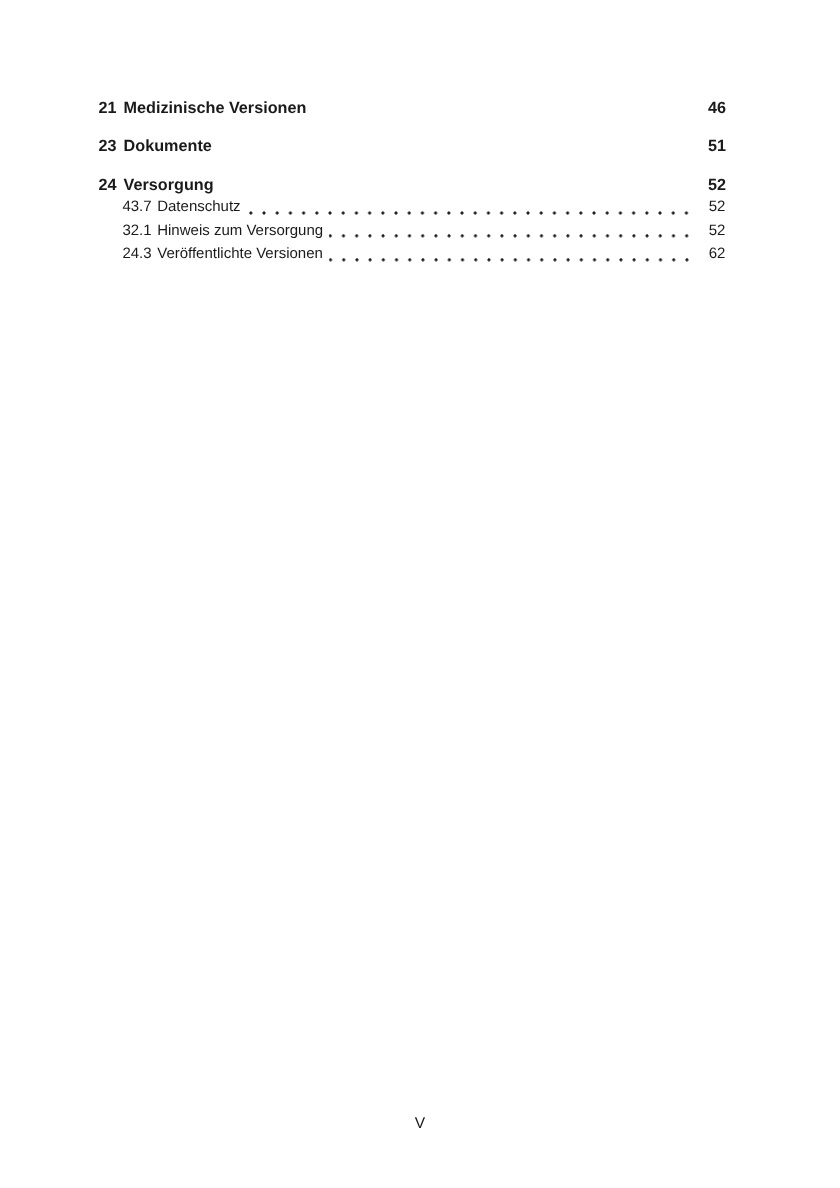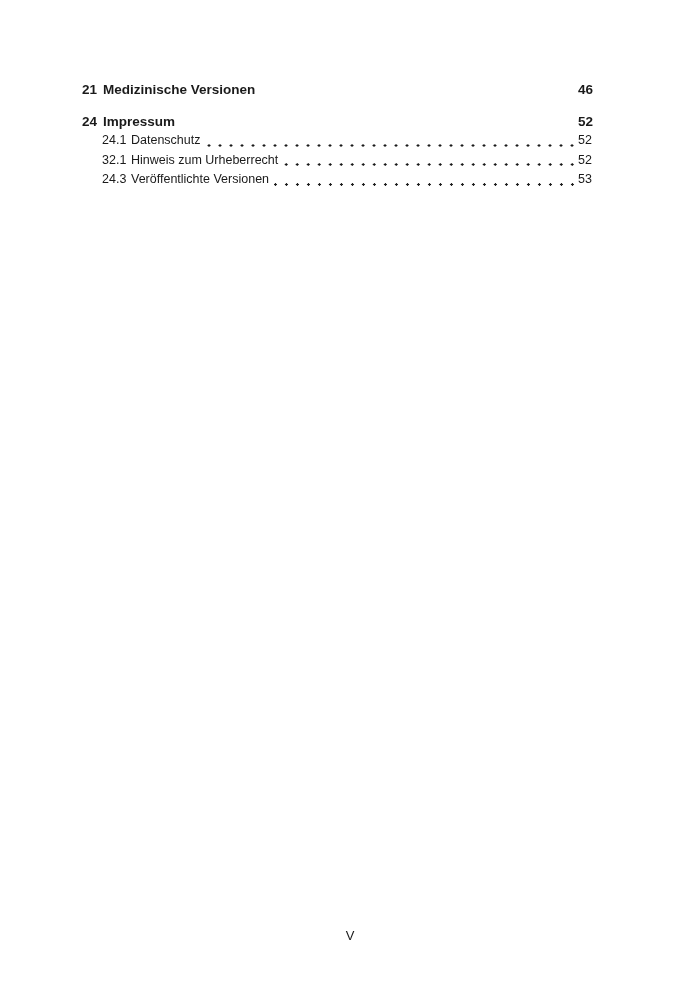--- a/index.html
+++ b/index.html
@@ -61,21 +61,21 @@
     align-self: stretch;
     margin-left: 5px;
     min-width: 12px;
     background-image: radial-gradient(circle, #1a1a1a 1.05px, transparent 1.45px);
     background-size: 11px 3px;
     background-repeat: repeat-x;
     background-position: right 0px bottom 4px;
   }
   .pagenum {
     flex: 0 0 39px;
-    text-align: left;
+    text-align: center;
     white-space: nowrap;
   }
   .footer {
     position: absolute;
     left: 0;
     top: 928px;
     width: 700px;
     text-align: center;
     font-size: 13px;
     line-height: 16px;
@@ -91,46 +91,54 @@
     <div class="chapter-block">
       <div class="row chapter-row">
         <span class="num">21</span>
         <span class="title">Medizinische Versionen</span>
         <span class="spacer"></span>
         <span class="pagenum">46</span>
       </div>
     </div>
 
 
+    <div class="chapter-block">
+      <div class="row chapter-row">
+        <span class="num">23</span>
+        <span class="title">Dokumente</span>
+        <span class="spacer"></span>
+        <span class="pagenum">51</span>
+      </div>
+    </div>
 
     <div class="chapter-block">
       <div class="row chapter-row">
         <span class="num">24</span>
-        <span class="title">Impressum</span>
+        <span class="title">Versorgung</span>
         <span class="spacer"></span>
         <span class="pagenum">52</span>
       </div>
       <div class="sections">
         <div class="row section-row">
-          <span class="num">24.1</span>
+          <span class="num">43.7</span>
           <span class="title">Datenschutz</span>
           <span class="leader"></span>
           <span class="pagenum">52</span>
         </div>
         <div class="row section-row">
           <span class="num">32.1</span>
-          <span class="title">Hinweis zum Urheberrecht</span>
+          <span class="title">Hinweis zum Versorgung</span>
           <span class="leader"></span>
           <span class="pagenum">52</span>
         </div>
         <div class="row section-row">
           <span class="num">24.3</span>
           <span class="title">Veröffentlichte Versionen</span>
           <span class="leader"></span>
-          <span class="pagenum">53</span>
+          <span class="pagenum">62</span>
         </div>
       </div>
     </div>
 
   </div>
 
   <div class="footer">V</div>
 </div>
 
 </body></html>

